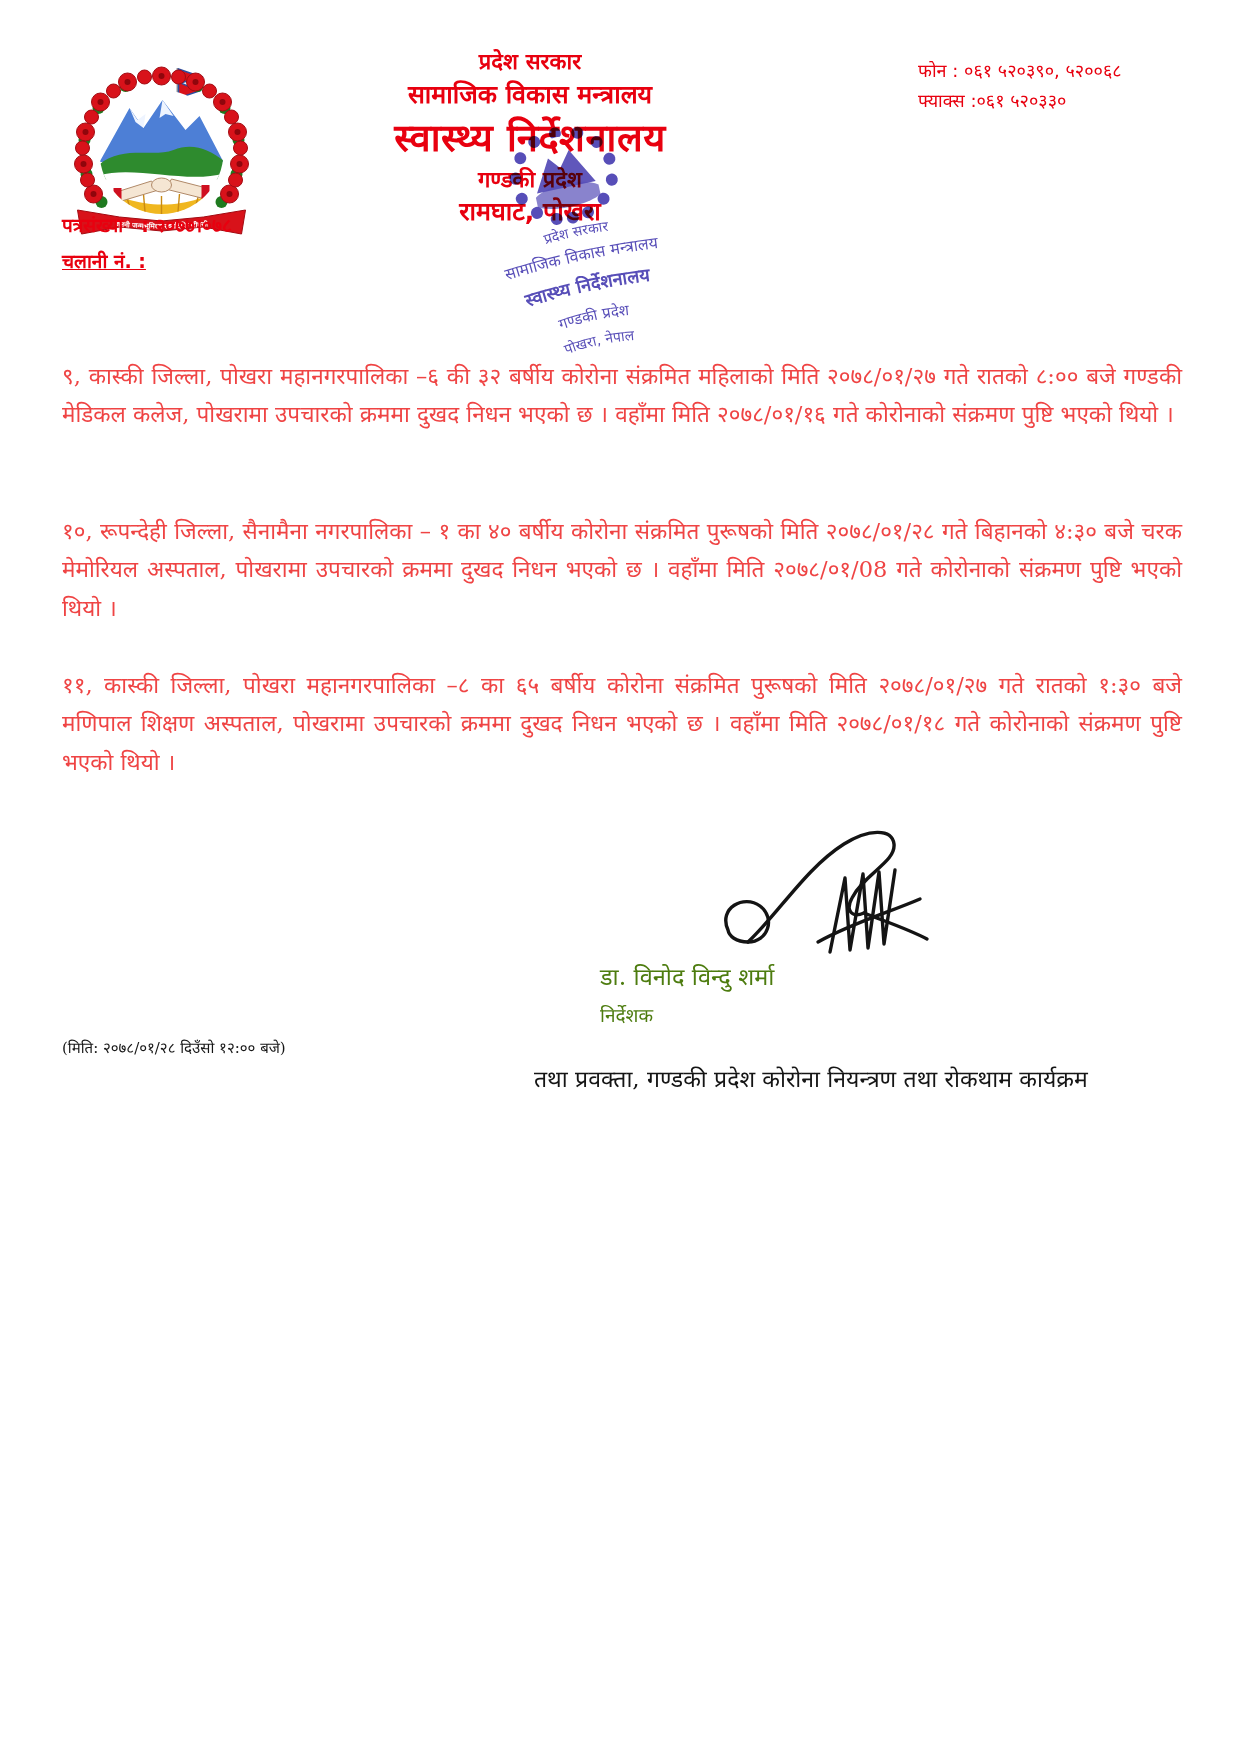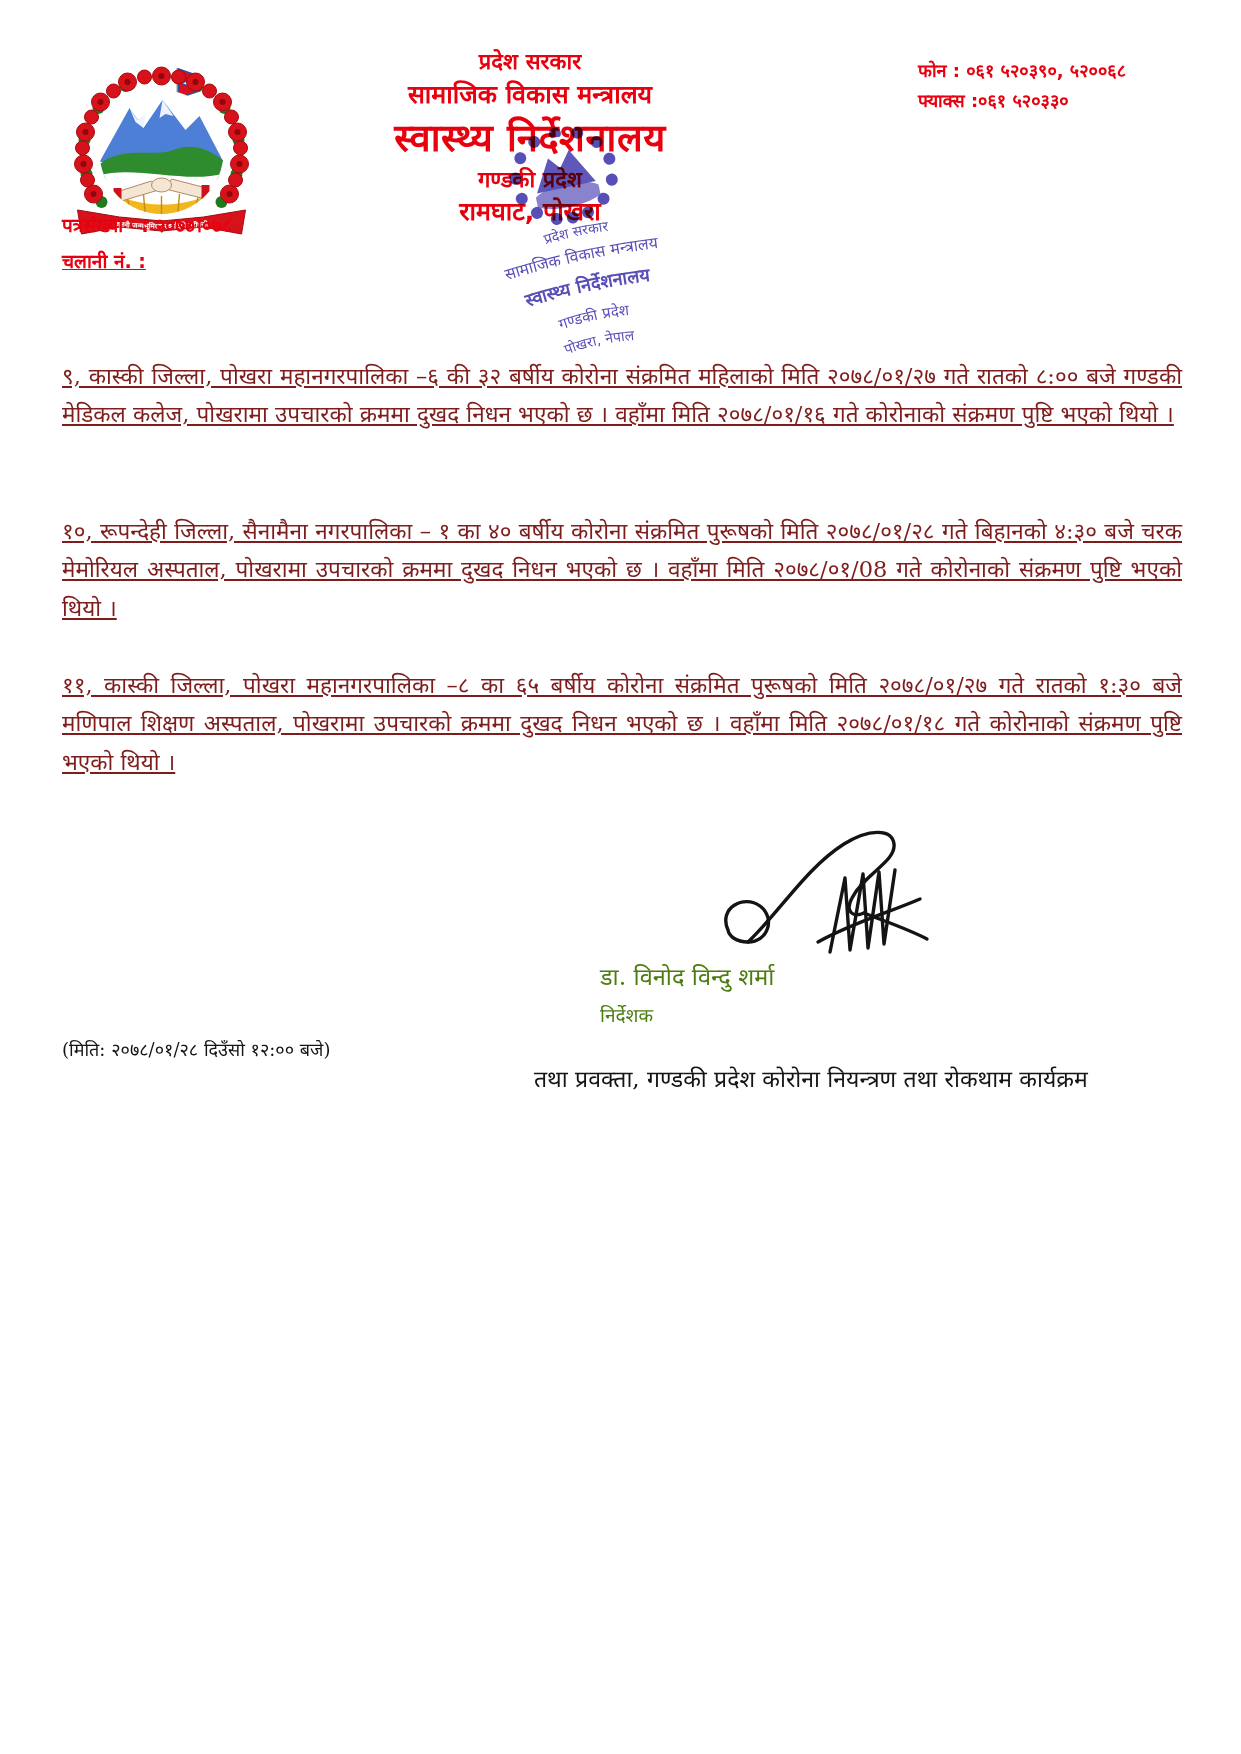--- a/index.html
+++ b/index.html
@@ -16,56 +16,55 @@
     position:absolute;left:300px;top:46px;width:460px;
     text-align:center;color:#e8000f;font-weight:bold;
   }
   .head-center .gov{font-size:22px;line-height:31px;}
   .head-center .ministry{font-size:25px;line-height:35px;}
   .head-center .title{font-size:38px;line-height:52px;letter-spacing:.5px;}
   .head-center .province{font-size:22px;line-height:31px;}
   .head-center .address{font-size:25px;line-height:34px;}
   .contact{
     position:absolute;left:918px;top:56px;width:300px;
-    color:#e8000f;font-weight:bold;font-size:18px;line-height:30px;
+    color:#e8000f;font-weight:normal;font-size:18px;line-height:30px;
   }
   .refline{
     position:absolute;left:62px;color:#e8000f;font-weight:bold;
     font-size:19px;
   }
   .ref1{top:212px;}
   .ref2{top:248px;text-decoration:underline;}
   .refline .gap{display:inline-block;width:18px;}
   
   .stamp{
     position:absolute;left:418px;top:116px;width:320px;height:252px;
     transform:rotate(-12deg);
     opacity:.9;mix-blend-mode:multiply;
   }
   
   .body-para{
     position:absolute;left:62px;width:1120px;
     font-size:22.5px;line-height:38.5px;
-    text-align:justify;color:#7f1d1d;
-    font-family:"DejaVu Serif","Liberation Serif",serif;
-    text-decoration:underline;
+    text-align:justify;color:#ef4444;
+    font-family:"DejaVu Serif","Liberation Serif",serif;
   }
   .p9{top:334px;} .p10{top:489px;} .p11{top:643px;}
   
   .signature-svg{position:absolute;left:712px;top:772px;width:225px;height:200px;}
   .sig-block{
     position:absolute;left:600px;top:958px;width:330px;
     text-align:left;color:#4d7c0f;
     font-family:"DejaVu Serif","Liberation Serif",serif;
   }
   .sig-name{font-size:23.5px;line-height:38px;}
   .sig-title{font-size:19px;line-height:38px;}
   .footer-date{
     position:absolute;left:62px;top:1037px;
-    font-size:18px;color:#151515;
+    font-size:15px;color:#151515;
     font-family:"DejaVu Serif","Liberation Serif",serif;
   }
   .footer-role{
     position:absolute;left:534px;top:1037px;width:560px;
     font-size:23px;color:#151515;
     font-family:"DejaVu Serif","Liberation Serif",serif;
     margin-top:25px;
   }
 </style>
 </head>

